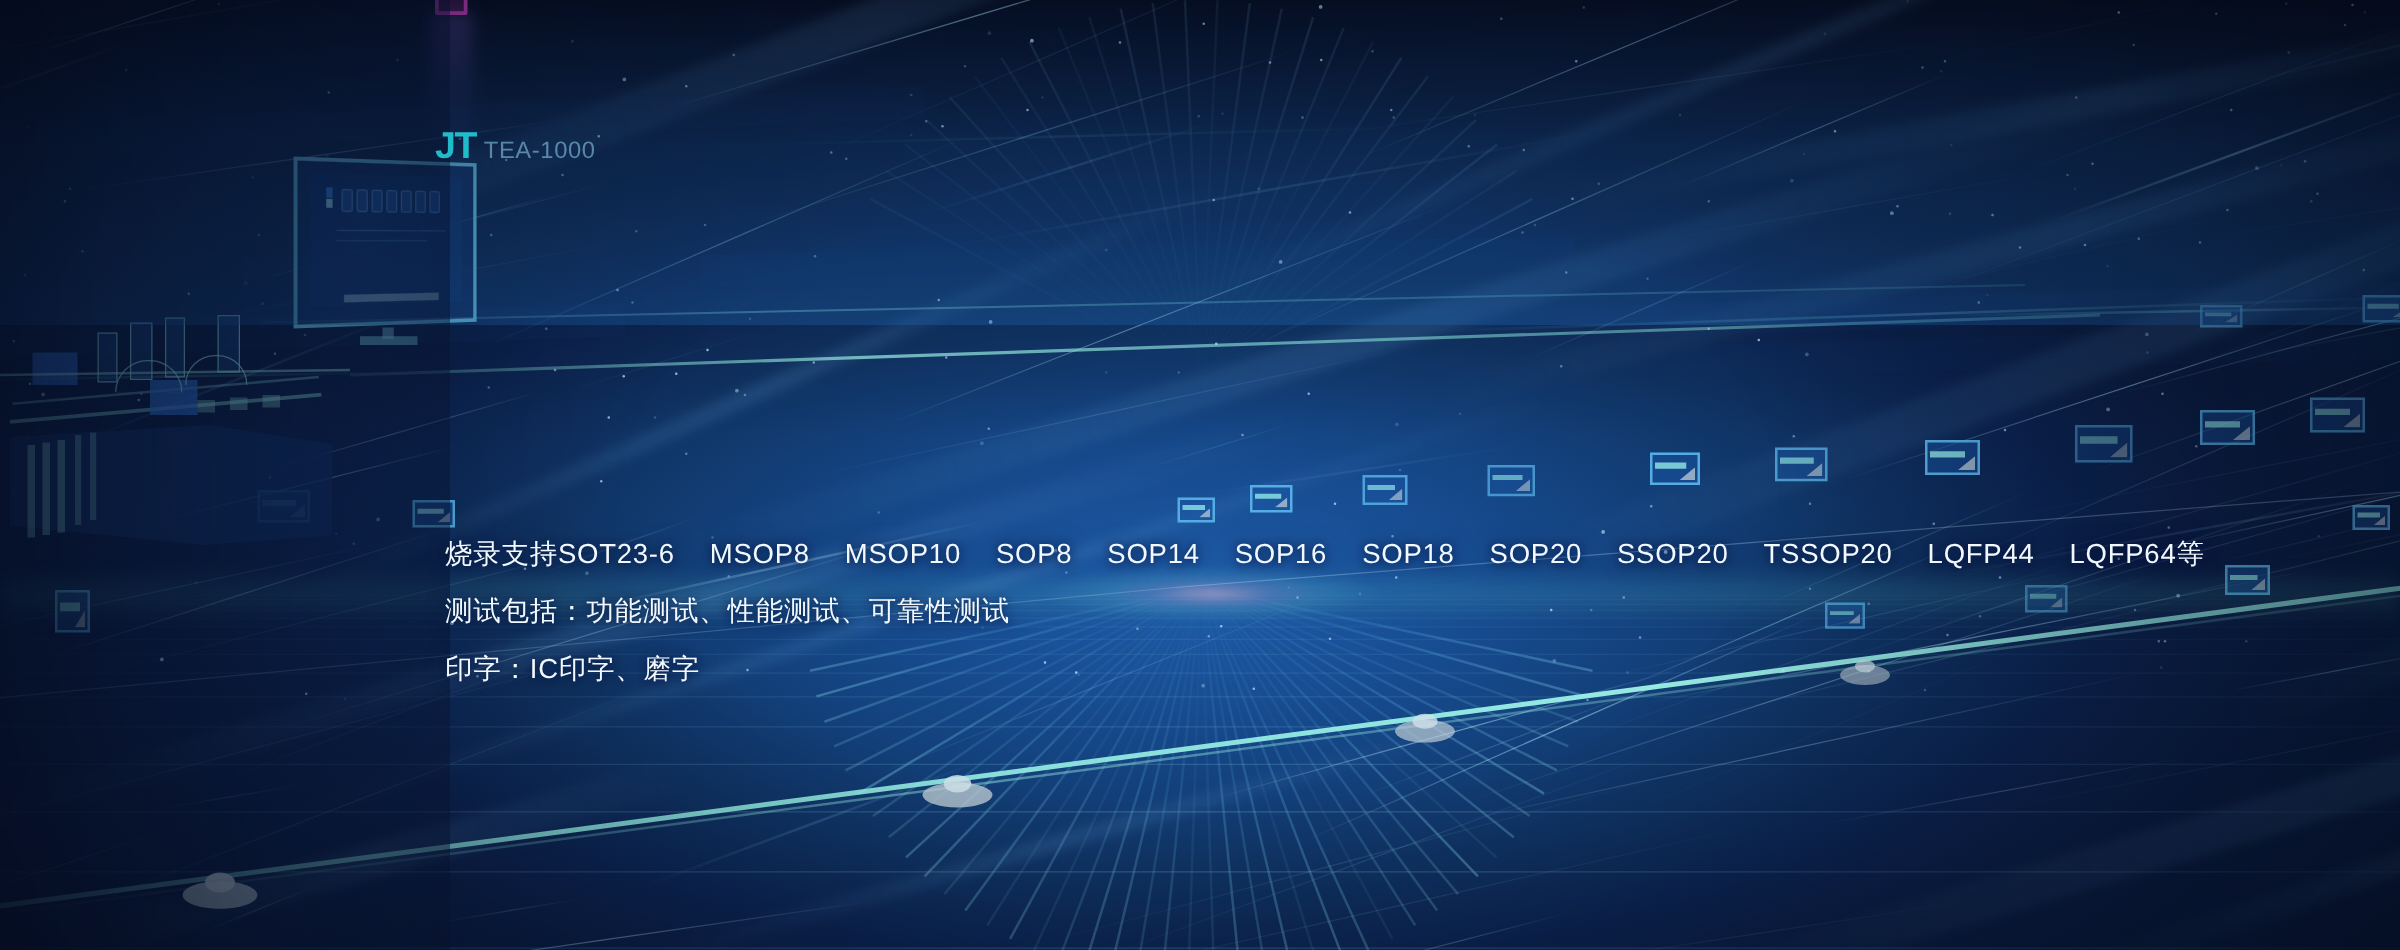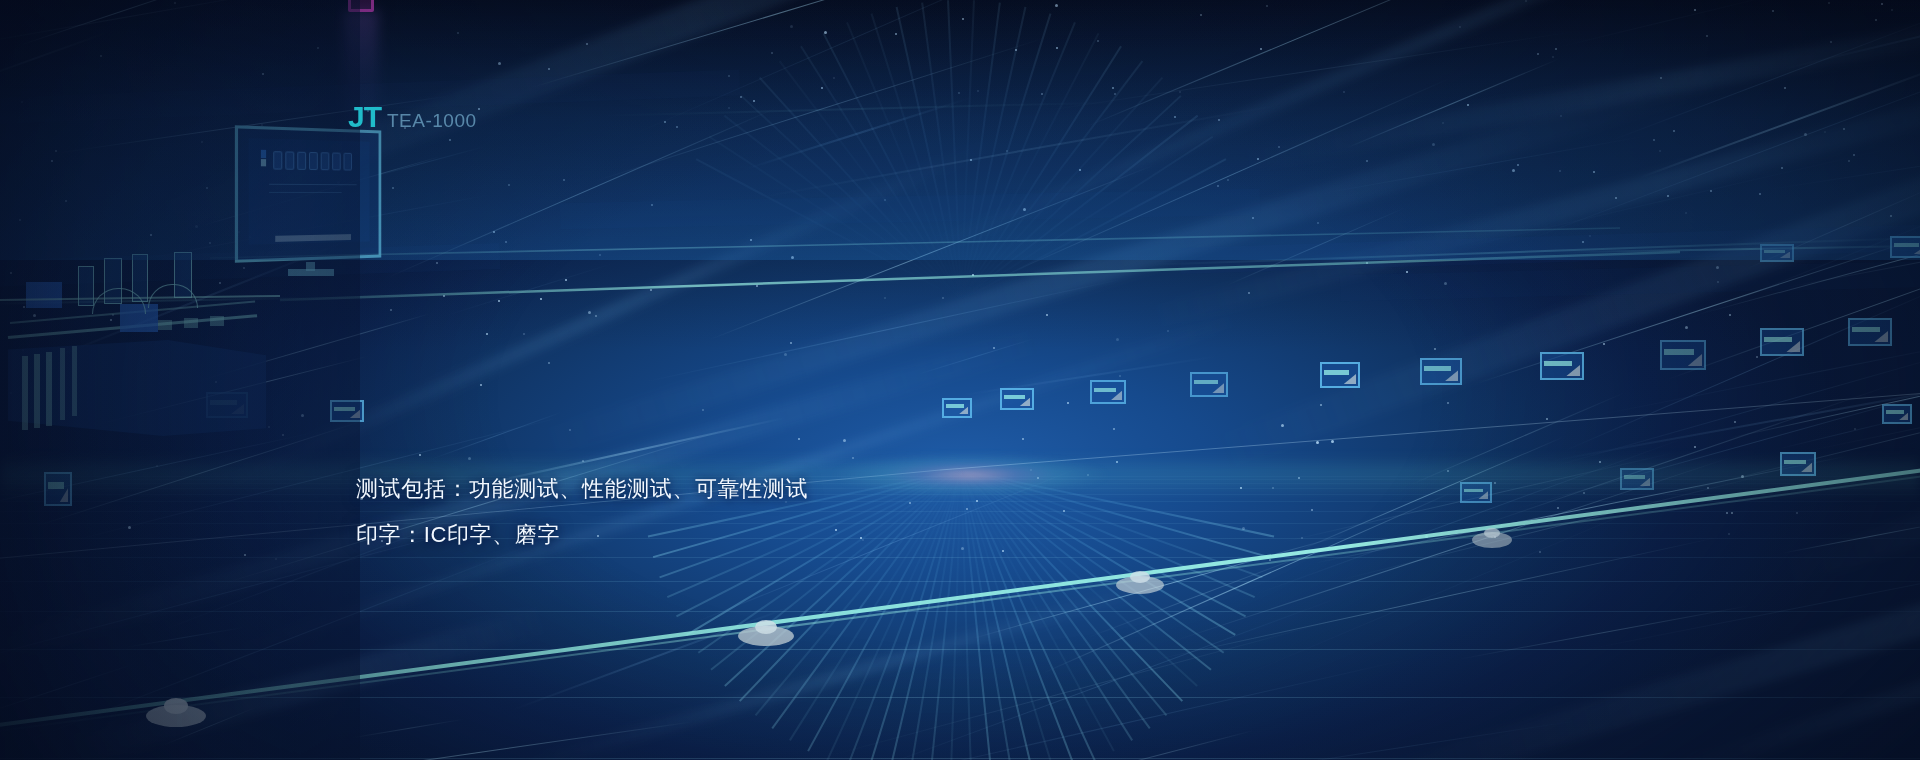--- a/index.html
+++ b/index.html
@@ -808,18 +808,21 @@
   <div class="layer" id="right-edge"></div>
   <div class="layer" id="bg-vignette"></div>
 
   <div id="jt-logo">
     <span class="jt">JT</span>
     <span class="mdl">TEA-1000</span>
   </div>
 
   <div id="content">
 
+    <div class="sub" id="sub1">
+      <span>烧录支持SOT23-6</span><span id="pkg-list"><span class="pkg">MSOP8</span><span class="pkg">MSOP10</span><span class="pkg">SOP8</span><span class="pkg">SOP14</span><span class="pkg">SOP16</span><span class="pkg">SOP18</span><span class="pkg">SOP20</span><span class="pkg">SSOP20</span><span class="pkg">TSSOP20</span><span class="pkg">LQFP44</span><span class="pkg">LQFP64等</span></span>
+    </div>
 
     <div class="sub" id="sub2">测试包括：功能测试、性能测试、可靠性测试</div>
     <div class="sub" id="sub3">印字：IC印字、磨字</div>
   </div>
 
 </div>
 
 </body></html>

